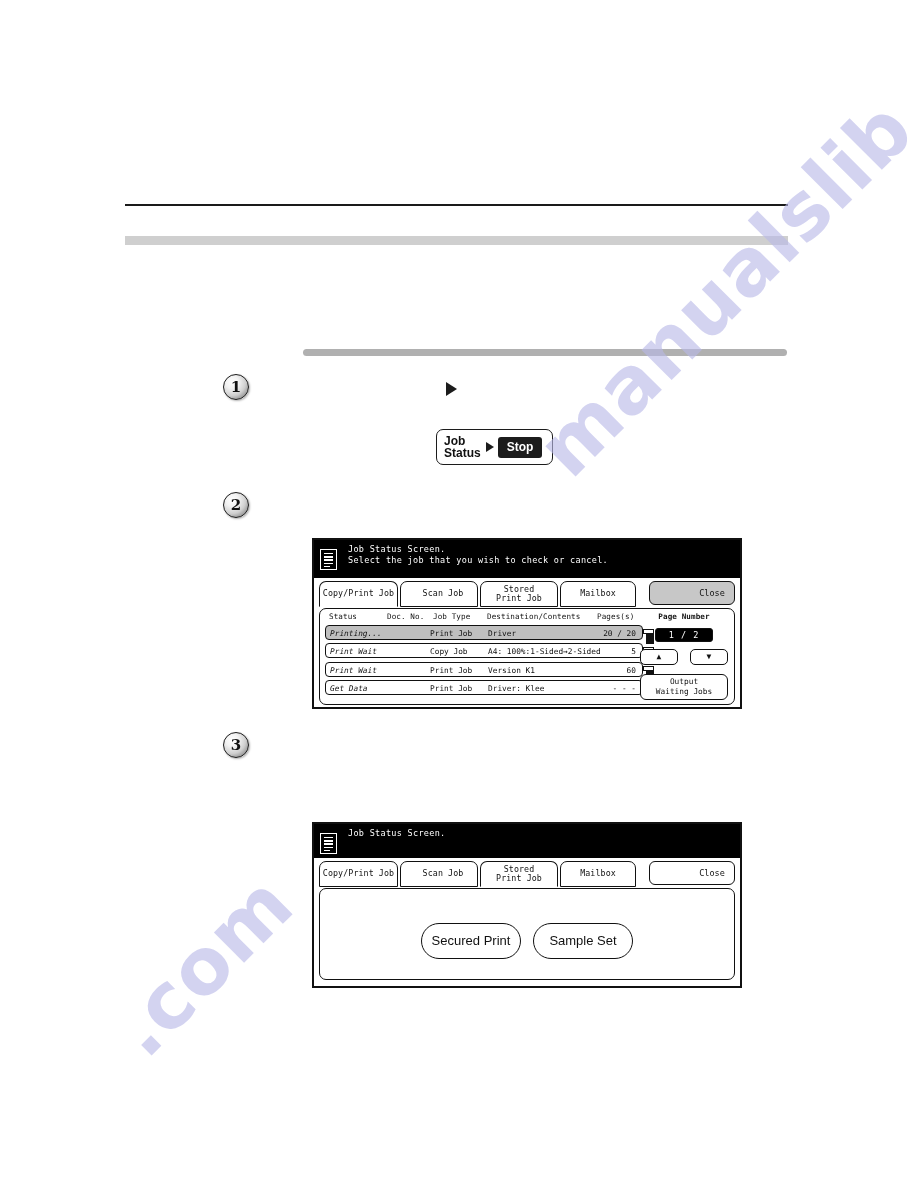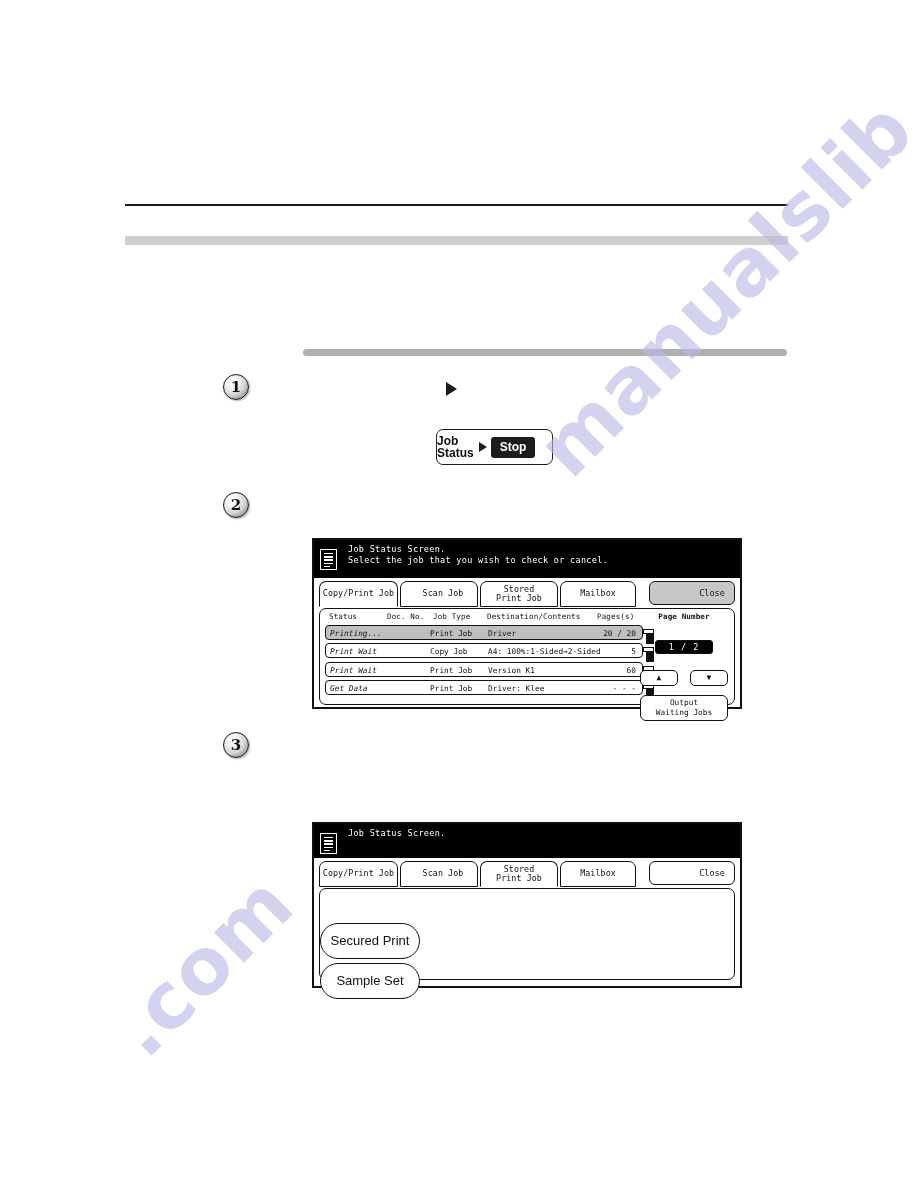--- a/index.html
+++ b/index.html
@@ -94,20 +94,21 @@
   #jobstatus-key {
     position: absolute;
     left: 436px; top: 429px;
     width: 117px; height: 36px;
     border: 1.6px solid #1c1c1c;
     border-radius: 7px;
     background: #fff;
     box-sizing: border-box;
     display: flex;
     align-items: center;
+    padding-left: 7px;
   }
   #jobstatus-label {
     font-family: "Liberation Sans", sans-serif;
     font-size: 12px;
     font-weight: 600;
     line-height: 12.5px;
     color: #111;
     white-space: pre-line;
   }
   #jobstatus-tri {
@@ -304,21 +305,21 @@
   }
   .side-label {
     font-family: "DejaVu Sans Mono", monospace;
     font-size: 7.6px;
     color: #111;
     height: 12px;
     letter-spacing: .1px;
     font-weight: bold;
   }
   .page-field {
-    margin: 16px auto;
+    margin: 4px auto;
     width: 58px; height: 14px;
     background: #000;
     border: 1.4px solid #111;
     border-radius: 3px;
     box-sizing: border-box;
     color: #fff;
     font-family: "DejaVu Sans Mono", monospace;
     font-size: 8.5px;
     display: flex;
     align-items: center;
@@ -360,22 +361,21 @@
     text-align: center;
     color: #111;
   }
 
   
   .big-btn-row {
     position: absolute;
     left: 0; right: 0; top: 34px;
     display: flex;
     justify-content: center;
-    gap: 4px;
-    flex-direction: column;
+    gap: 12px;
   }
   .big-btn {
     width: 100px; height: 36px;
     border: 1.6px solid #111;
     border-radius: 18px;
     background: #fff;
     box-sizing: border-box;
     display: flex;
     align-items: center;
     justify-content: center;

